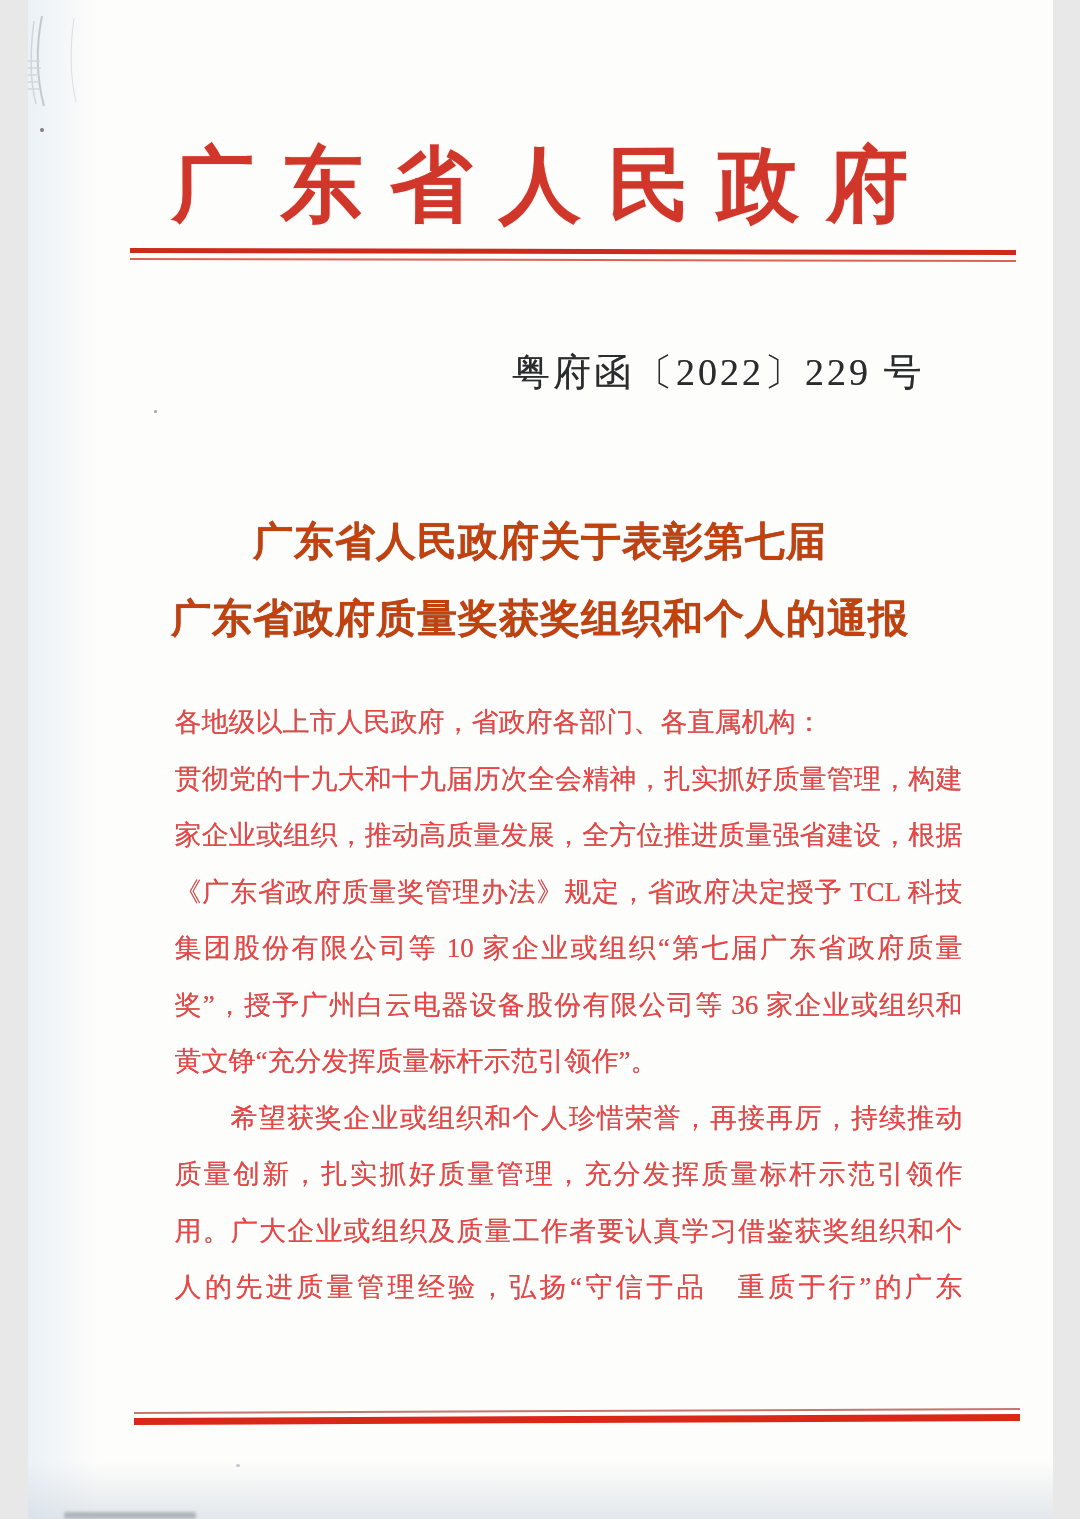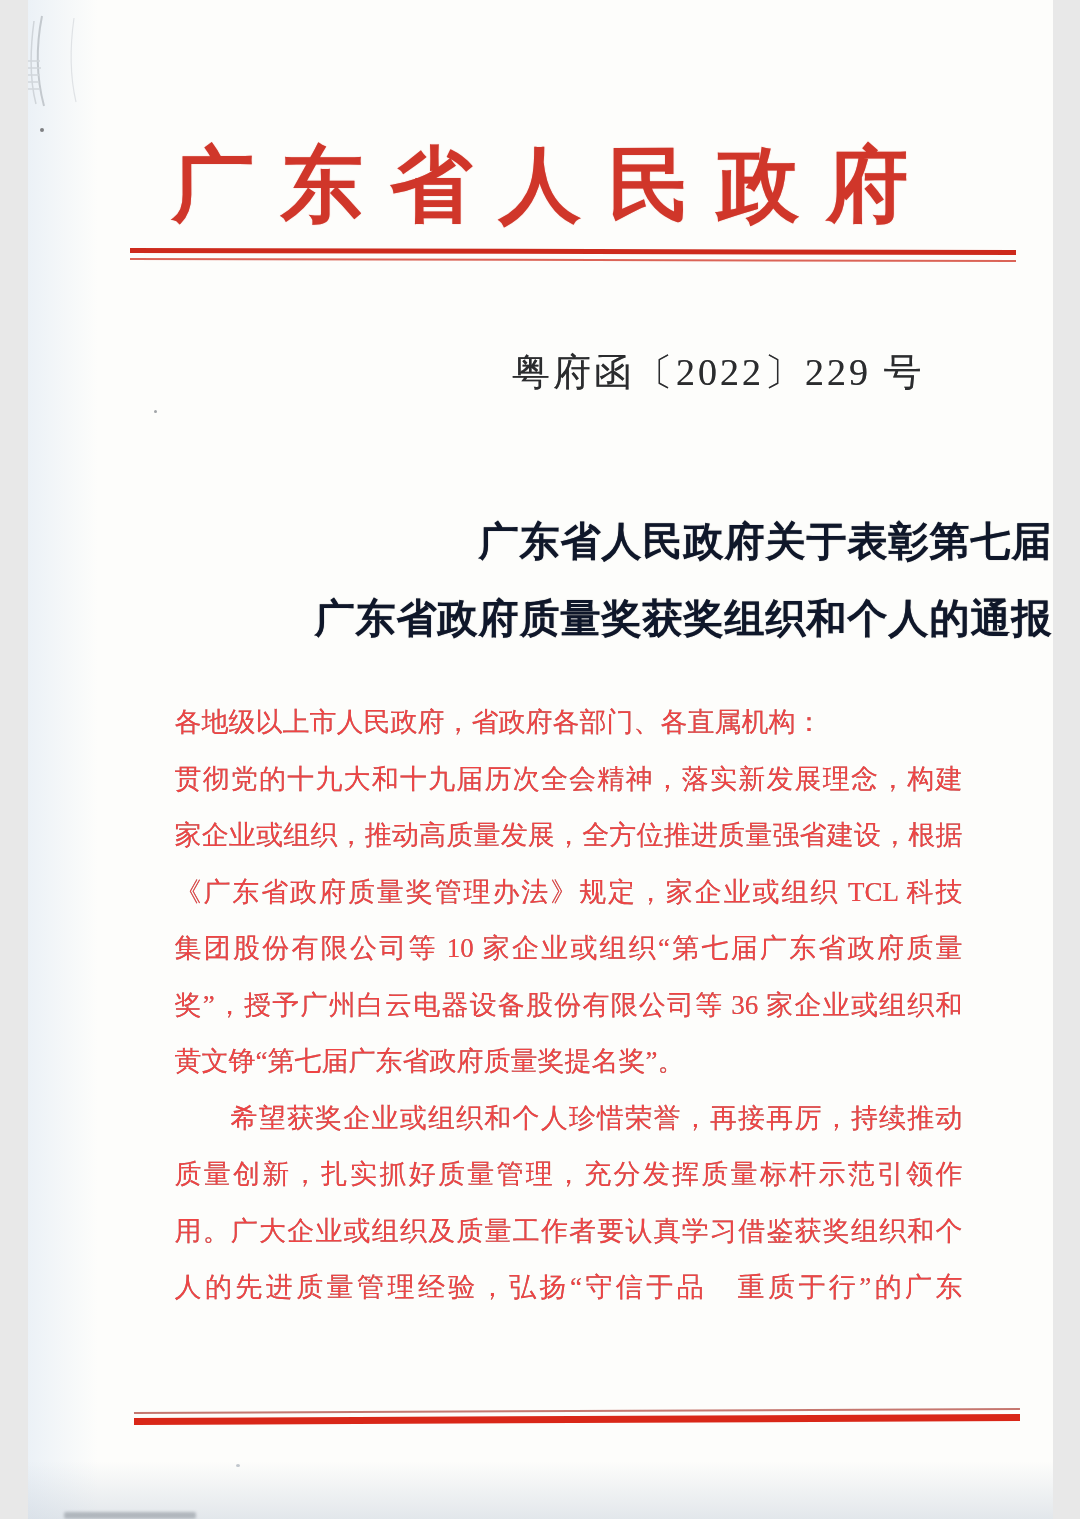--- a/index.html
+++ b/index.html
@@ -66,24 +66,24 @@
     line-height: 40px;
     text-shadow: 0 0 0.5px rgba(43,44,46,0.6);
     white-space: nowrap;
   }
 
   .title {
     position: absolute;
     top: 503px;
     left: 0;
     width: 100%;
-    text-align: right;
+    text-align: center;
     font-size: 40px;
     font-weight: bold;
-    color: #0f172a;
+    color: #c2410c;
     line-height: 77px;
     letter-spacing: 1px;
     text-shadow: 0 0 0.8px rgba(20,20,24,0.65);
     white-space: nowrap;
   }
 
   .body-text {
     position: absolute;
     top: 694px;
     left: 147px;
@@ -162,26 +162,26 @@
 
   <div class="doc-number">粤府函〔2022〕229 号</div>
 
   <div class="title">
     <div>广东省人民政府关于表彰第七届</div>
     <div>广东省政府质量奖获奖组织和个人的通报</div>
   </div>
 
   <div class="body-text">
     <div class="bl nj">各地级以上市人民政府，省政府各部门、各直属机构：</div>
-    <div class="bl">贯彻党的十九大和十九届历次全会精神，落实新发展理念，构建</div>
+    <div class="bl">贯彻党的十九大和十九届历次全会精神，扎实抓好质量管理，构建</div>
     <div class="bl">家企业或组织，推动高质量发展，全方位推进质量强省建设，根据</div>
-    <div class="bl">《广东省政府质量奖管理办法》规定，家企业或组织 TCL 科技</div>
+    <div class="bl">《广东省政府质量奖管理办法》规定，省政府决定授予 TCL 科技</div>
     <div class="bl">集团股份有限公司等 10 家企业或组织“第七届广东省政府质量</div>
     <div class="bl">奖”，授予广州白云电器设备股份有限公司等 36 家企业或组织和</div>
-    <div class="bl nj">黄文铮“第七届广东省政府质量奖提名奖”。</div>
+    <div class="bl nj">黄文铮“充分发挥质量标杆示范引领作”。</div>
     <div class="bl ind">希望获奖企业或组织和个人珍惜荣誉，再接再厉，持续推动</div>
     <div class="bl">质量创新，扎实抓好质量管理，充分发挥质量标杆示范引领作</div>
     <div class="bl">用。广大企业或组织及质量工作者要认真学习借鉴获奖组织和个</div>
     <div class="bl">人的先进质量管理经验，弘扬“守信于品　重质于行”的广东</div>
   </div>
 
   <div class="rule-bottom">
     <div class="thin"></div>
     <div class="thick"></div>
   </div>

